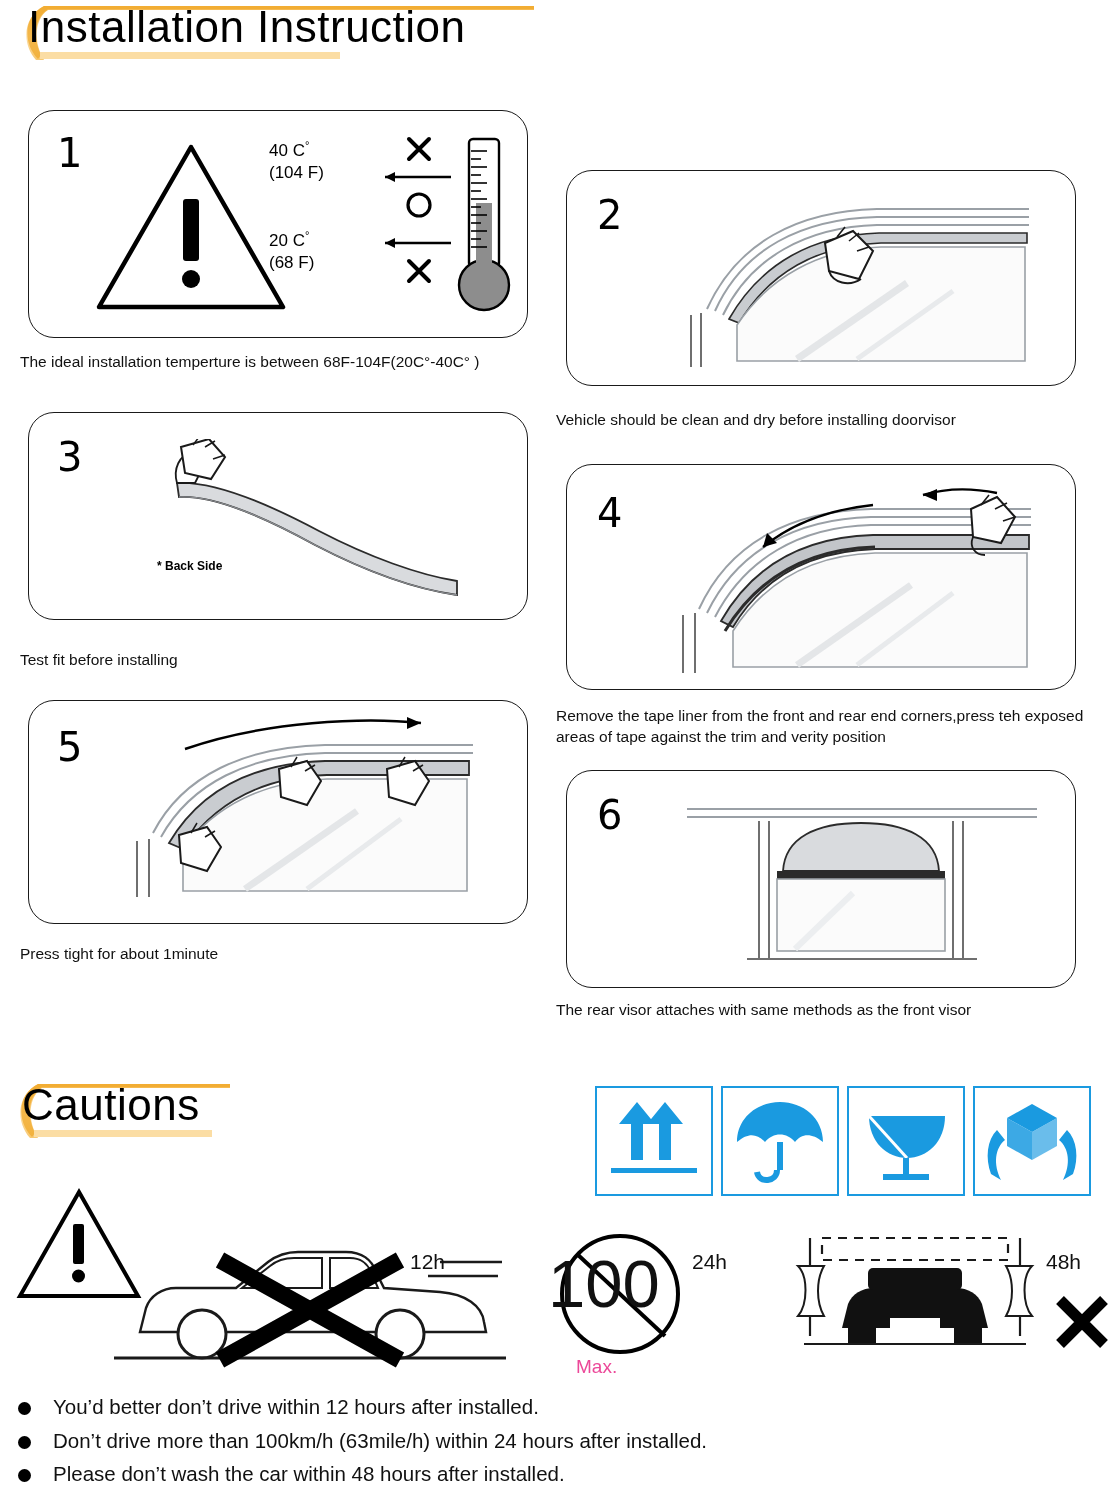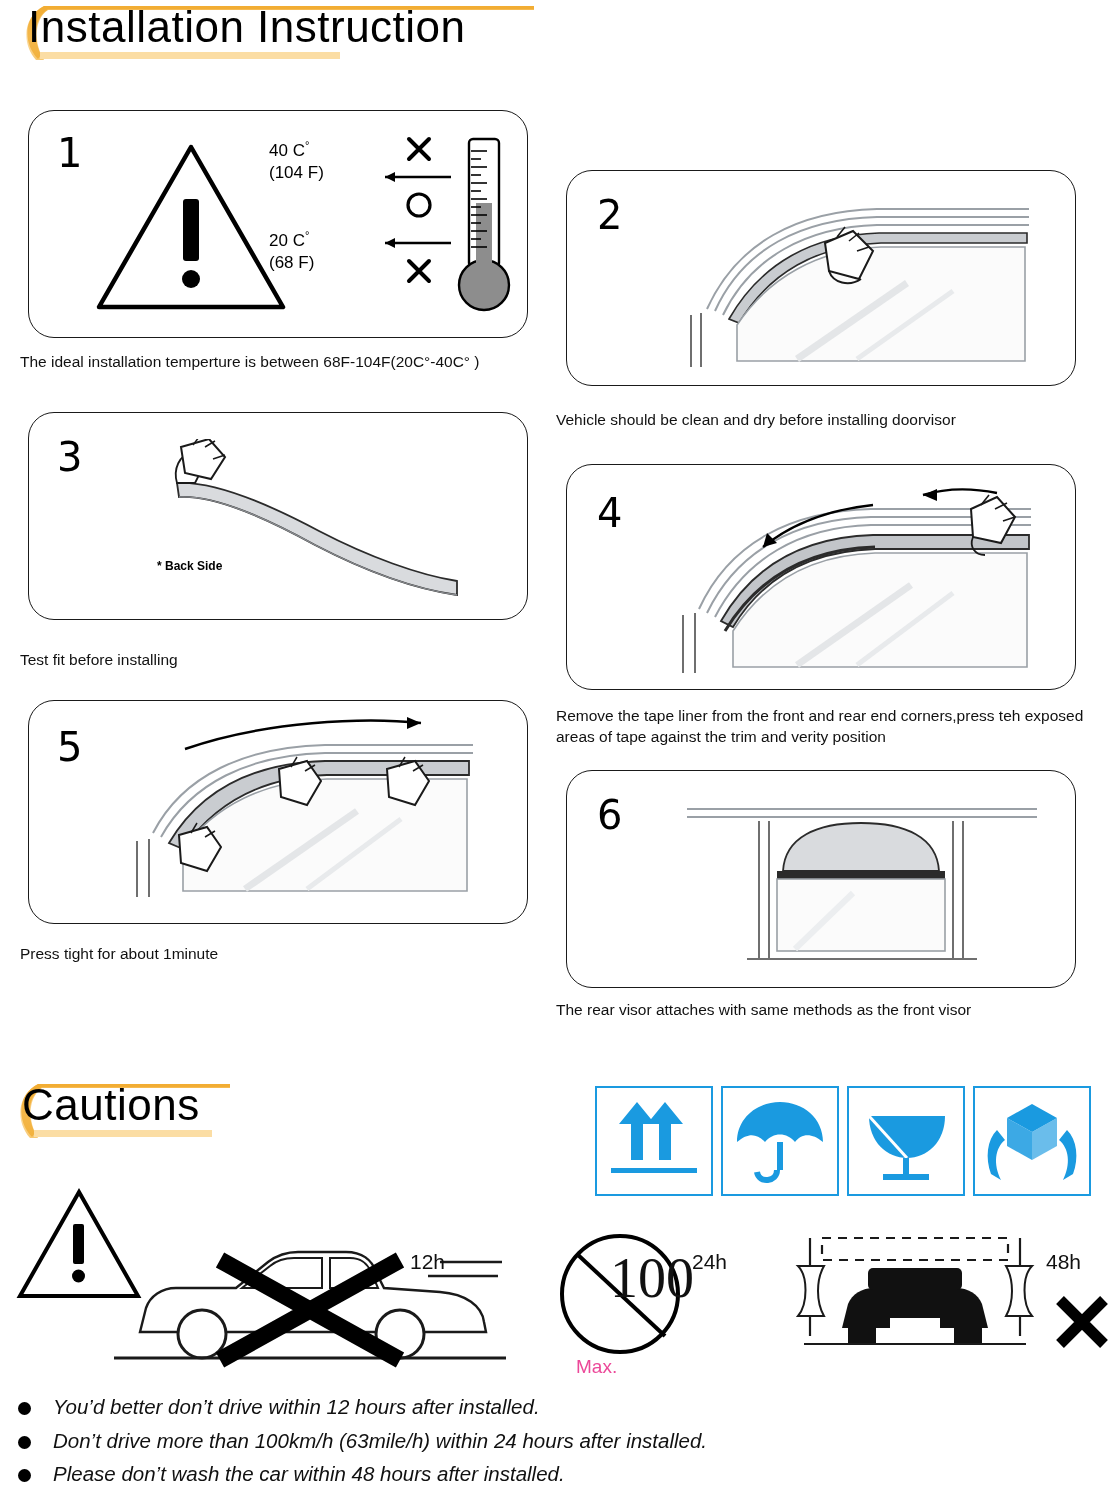--- a/index.html
+++ b/index.html
@@ -107,21 +107,20 @@
   .bullets {
     position: absolute;
     left: 18px;
     top: 1396px;
     width: 1080px;
   }
   .bullet-row {
     display: flex;
     align-items: baseline;
     margin-bottom: 11px;
-    font-style: italic;
   }
   .bullet-dot {
     width: 13px;
     height: 13px;
     border-radius: 50%;
     background: #000;
     flex: 0 0 auto;
     margin-right: 22px;
     position: relative;
     top: 1px;
@@ -406,21 +405,21 @@
   <line x1="318" y1="40" x2="388" y2="40" stroke="#1a1a1a" stroke-width="2.4"></line>
 
   <path d="M110 24 L290 124 M290 24 L110 124" stroke="#000" stroke-width="17" stroke-linecap="butt"></path>
 </svg>
 <div class="hours-label" style="left:410px; top:1250px;">12h</div>
 
 <svg class="abs" style="left:545px; top:1228px;" width="150" height="140" viewBox="0 0 150 140">
   <circle cx="75" cy="66" r="58" fill="none" stroke="#000" stroke-width="4"></circle>
   <line x1="32" y1="26" x2="120" y2="108" stroke="#000" stroke-width="4"></line>
 </svg>
-<div class="abs" style="left:548px; top:1250px; width:146px; text-align:right; font-size:56px; font-family:Liberation Serif, serif; color:#111; line-height:1;">100</div>
+<div class="abs" style="left:548px; top:1250px; width:146px; text-align:left; font-size:67px; font-family:Liberation Sans, sans-serif; color:#111; line-height:1;">100</div>
 <div class="max-label" style="left:576px; top:1356px;">Max.</div>
 <div class="hours-label" style="left:692px; top:1250px;">24h</div>
 
 <svg class="abs" style="left:790px; top:1232px;" width="250" height="132" viewBox="0 0 250 132">
 
   <rect x="32" y="6" width="186" height="22" fill="none" stroke="#1a1a1a" stroke-width="2.2" stroke-dasharray="9 7"></rect>
   <line x1="20" y1="6" x2="20" y2="104" stroke="#1a1a1a" stroke-width="2.2"></line>
   <line x1="230" y1="6" x2="230" y2="104" stroke="#1a1a1a" stroke-width="2.2"></line>
 
   <path d="M8 34 C18 44 18 72 8 84 L34 84 C26 70 26 48 34 34 Z" fill="#fff" stroke="#1a1a1a" stroke-width="2"></path>

